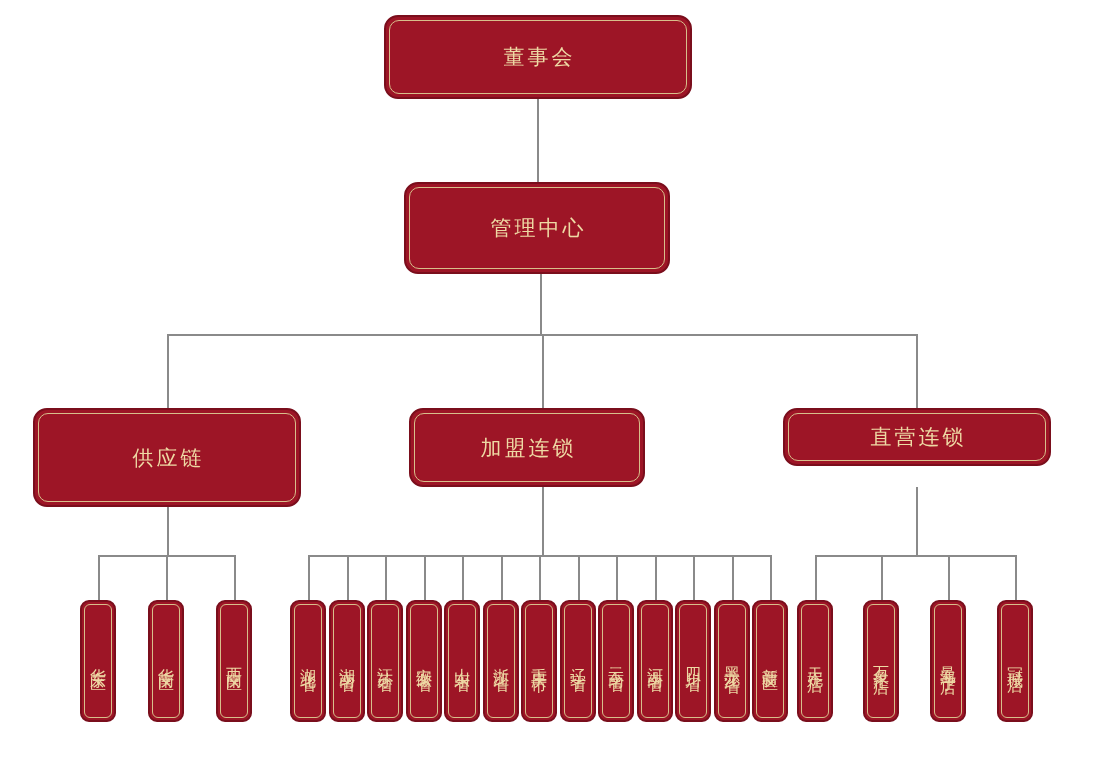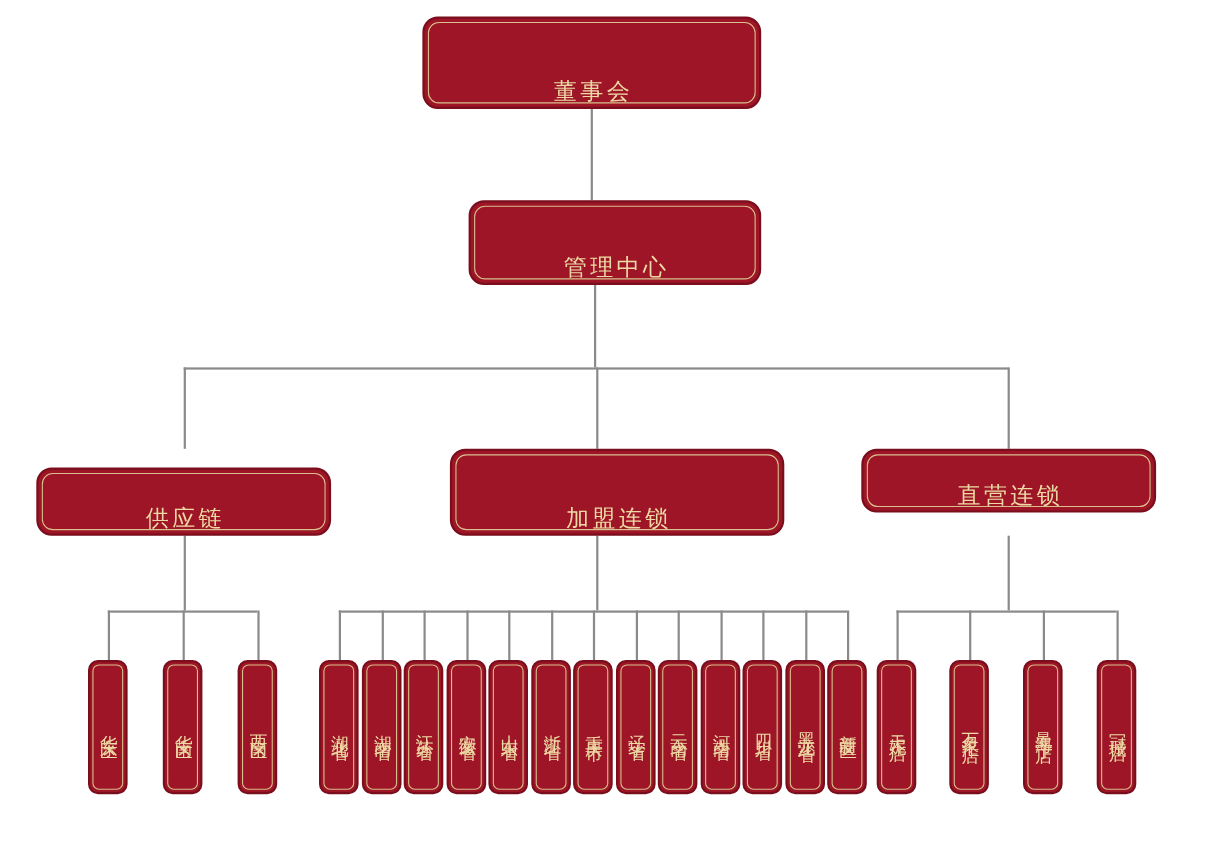--- a/index.html
+++ b/index.html
@@ -30,21 +30,21 @@
     border:2px solid var(--node-border);
     display:flex;align-items:center;justify-content:center;
     color:var(--text);
   }
   .node::before{
     content:"";
     position:absolute;
     pointer-events:none;
     border:1px solid var(--inner-line);
   }
-  .node.big{border-radius:14px;align-items:flex-end;}
+  .node.big{border-radius:14px;}
   .node.big::before{inset:3px;border-radius:10px;}
   .node.big .label{
     font-size:21px;
     letter-spacing:3px;
     text-indent:3px;
     white-space:nowrap;
   }
   .node.leaf{
     top:600px;width:36px;height:122px;
     border-radius:9px;
@@ -97,28 +97,28 @@
   <div class="line h" style="left:815px;top:555px;width:200px"></div>
   <div class="line v" style="left:815px;top:555px;height:45px"></div>
   <div class="line v" style="left:881px;top:555px;height:45px"></div>
   <div class="line v" style="left:948px;top:555px;height:45px"></div>
   <div class="line v" style="left:1015px;top:555px;height:45px"></div>
 
   <div class="node big" style="left:384px;top:15px;width:308px;height:84px">
     <span class="label">董事会</span>
   </div>
 
-  <div class="node big" style="left:426px;top:182px;width:266px;height:77px">
+  <div class="node big" style="left:404px;top:182px;width:266px;height:92px">
     <span class="label">管理中心</span>
   </div>
 
-  <div class="node big" style="left:33px;top:425px;width:268px;height:62px">
+  <div class="node big" style="left:33px;top:408px;width:268px;height:99px">
     <span class="label">供应链</span>
   </div>
-  <div class="node big" style="left:409px;top:408px;width:304px;height:79px">
+  <div class="node big" style="left:409px;top:408px;width:236px;height:79px">
     <span class="label">加盟连锁</span>
   </div>
   <div class="node big" style="left:783px;top:408px;width:268px;height:58px">
     <span class="label">直营连锁</span>
   </div>
 
   <div class="node leaf" style="left:80px">
       <span class="vtext">华东区</span>
     </div>
   <div class="node leaf" style="left:148px">

